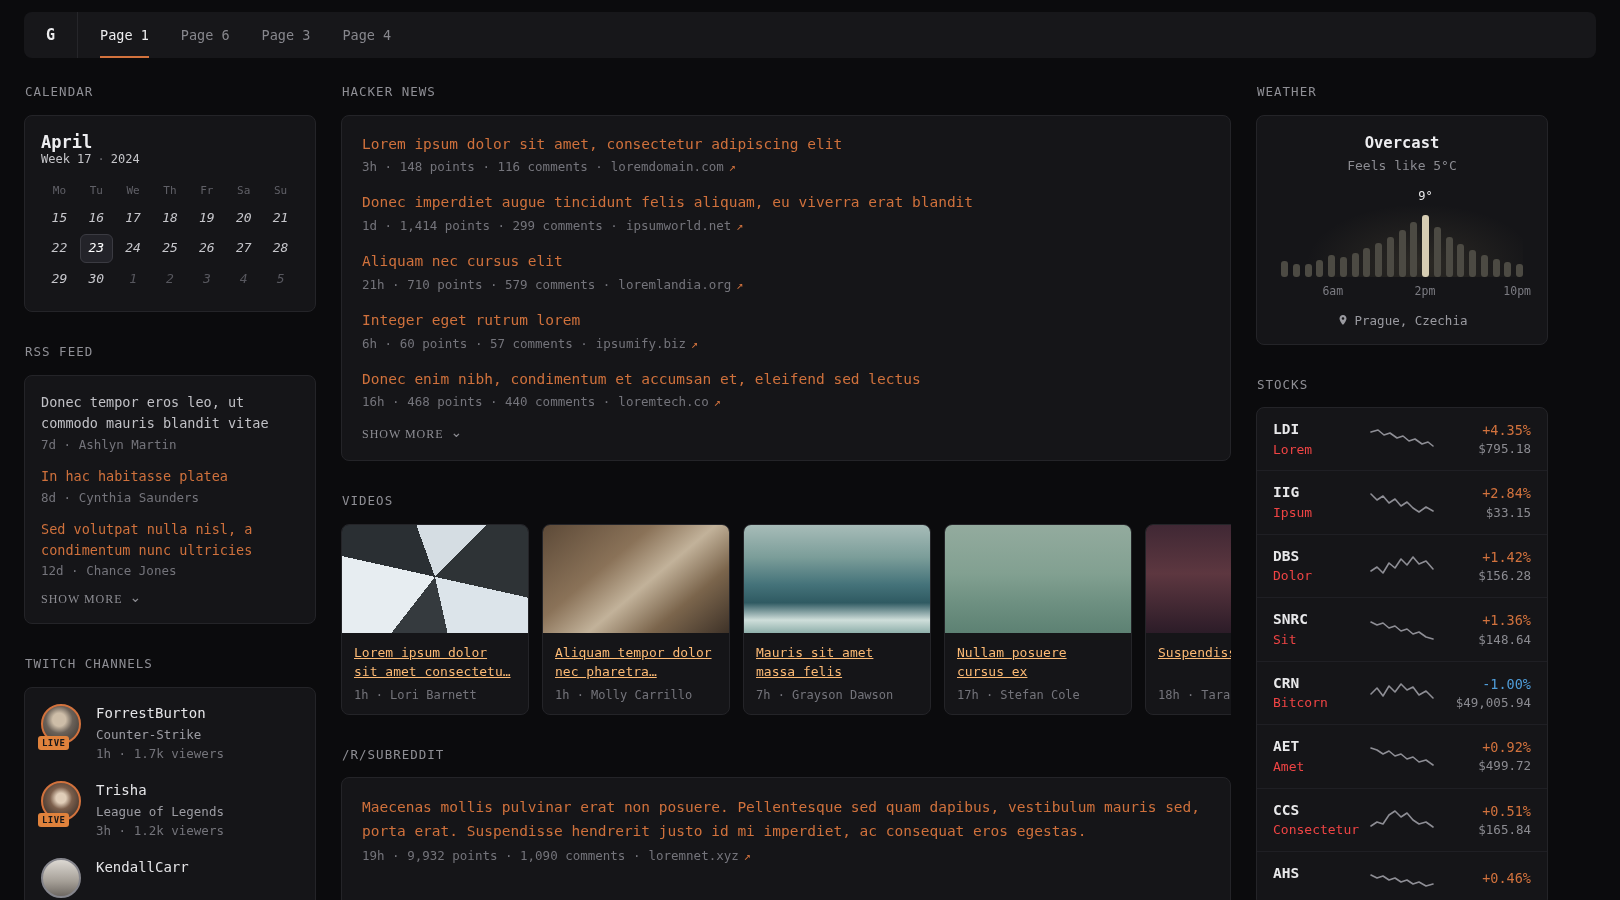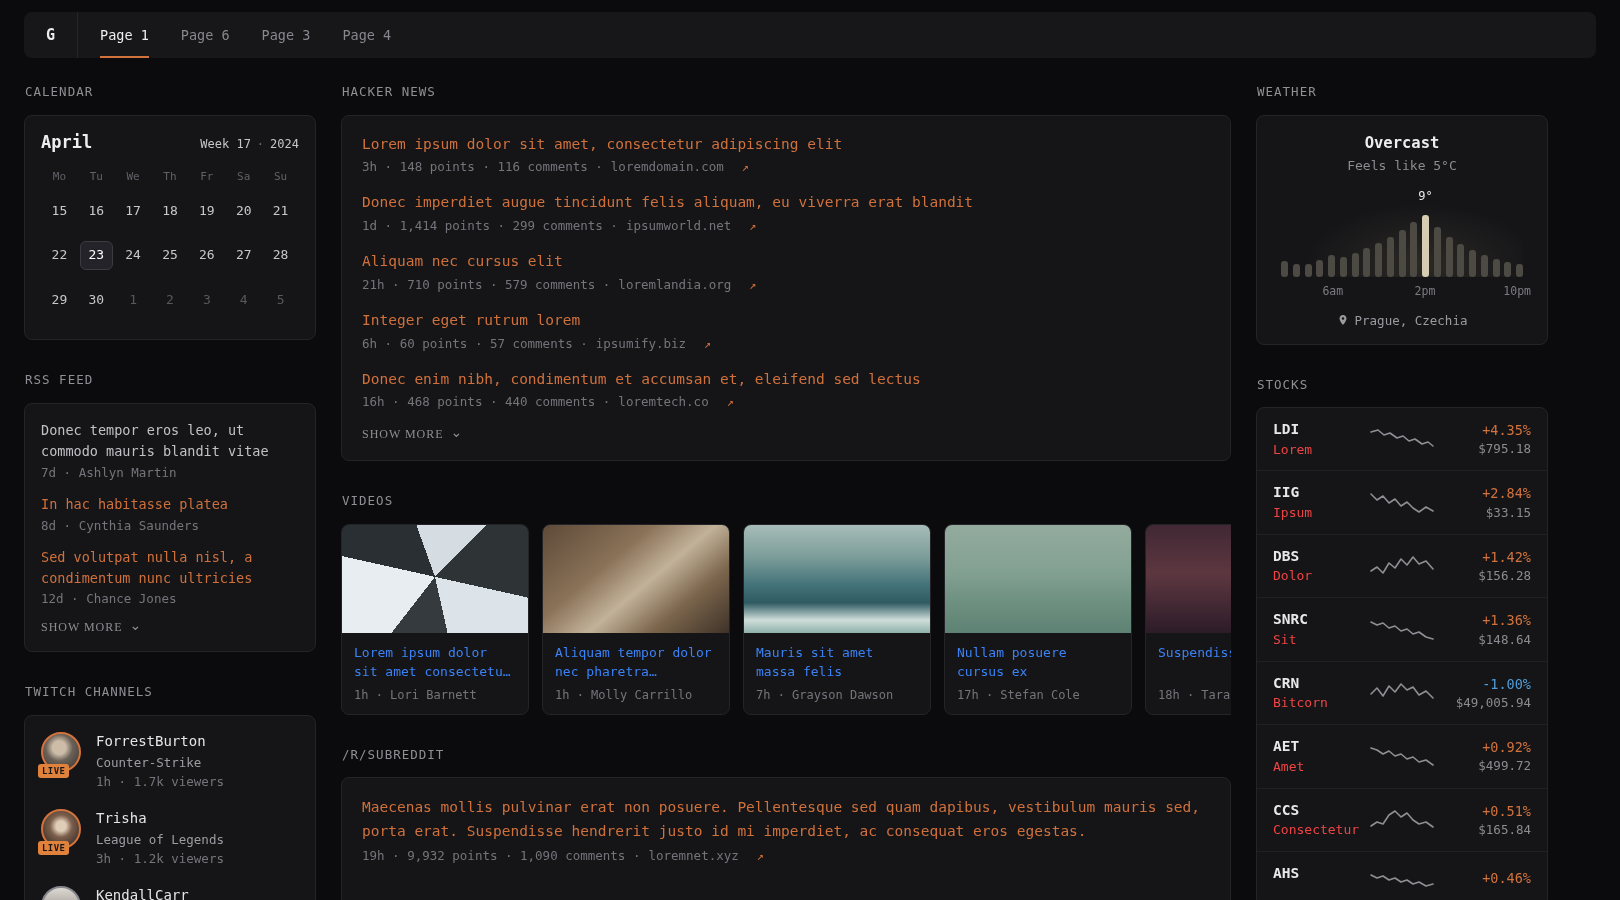--- a/index.html
+++ b/index.html
@@ -46,28 +46,28 @@
   .meta { font-size:12.5px; color:#74747b; }
   .dot { color:#6a6a71; }
 
   .show-more {
     display:flex; align-items:center; gap:7px; margin-top:4px;
     font-size:12px; letter-spacing:.08em; color:#8d8d93;
   }
   .chev { font-size:14px; line-height:.6; margin-top:-3px; color:#8d8d93; }
 
   
-  .cal-head { display:flex; justify-content:space-between; align-items:baseline; margin-bottom:14px; }
+  .cal-head { display:flex; justify-content:space-between; align-items:baseline; margin-bottom:14px;flex-direction:column; }
   .cal-month { font-size:17px; font-weight:bold; color:#ededf0; }
   .cal-week { font-size:12px; color:#c6c6ca; display:flex; gap:6px; }
   .cal-grid { display:grid; grid-template-columns:repeat(7,1fr); text-align:center; }
   .dowc { font-size:11px; color:#606067; padding:4px 0 6px; }
   .day {
-    font-size:13px; color:#c7c7cc; padding:6px 0; margin:8px 2px;
-    border:1px solid transparent; border-radius:6px; line-height:1.15;
+    font-size:13px; color:#c7c7cc; padding:6px 0; margin:1px 2px;
+    border:1px solid transparent; border-radius:6px; line-height:1.15;font-style:italic;
   }
   .day[data-state="muted"] { color:#57575e; }
   .day[data-state="selected"] { background:#232329; border-color:#3b3b42; color:#ffffff; }
 
   
   .feed-item { margin-bottom:14px; }
   .feed-title { display:block; font-size:13.5px; line-height:1.55; color:#d0713c; }
   .feed-title[data-state="read"] { color:#c1c1c6; }
   .feed-item .meta { margin-top:3px; }
 
@@ -85,36 +85,36 @@
   }
   .live:empty { display:none; }
   .tw-name { font-size:14px; color:#e5e5e8; line-height:1.4; }
   .tw-game { font-size:12.5px; color:#9c9ca3; margin-top:2px; line-height:1.4; }
   .tw-row .meta { margin-top:3px; }
 
   
   .hn-item { margin-bottom:18px; }
   .hn-title { display:block; font-size:14.5px; line-height:1.5; color:#d0713c; }
   .hn-meta { display:flex; gap:8px; margin-top:4px; align-items:baseline; }
-  .domain { color:#74747b; font-size:12.5px; display:flex; gap:18px; align-items:baseline; }
+  .domain { color:#74747b; font-size:12.5px; display:flex; gap:5px; align-items:baseline; }
   .ext { color:#d2723d; font-size:12px; }
   .sub-card { min-height:150px; }
   .sub-title { display:block; font-size:14.5px; line-height:1.65; color:#d0713c; max-width:860px; }
 
   
   .vid-row { display:flex; gap:13px; overflow:hidden; width:890px; }
   .vid-card { flex:0 0 188px; width:188px; overflow:hidden; }
   .vid-thumb { height:108px; }
   .vid-thumb[data-thumb="1"] { background:conic-gradient(from 45deg at 50% 48%, #2e3336 0 16%, #dce4ea 16% 34%, #353a3e 34% 48%, #e7edf1 48% 66%, #2a2f33 66% 82%, #d5dde3 82% 100%); }
   .vid-thumb[data-thumb="2"] { background:linear-gradient(140deg, #5d4a38 0%, #8a7258 35%, #c2b29a 55%, #7b654c 75%, #3e3228 100%); }
   .vid-thumb[data-thumb="3"] { background:linear-gradient(180deg, #a7bcb8 0%, #7b9d99 30%, #45737a 55%, #2f5a62 72%, #cfdeda 88%, #8fb0ab 100%); }
   .vid-thumb[data-thumb="4"] { background:linear-gradient(180deg, #93ab9e 0%, #82a091 45%, #6f9182 70%, #5d8173 100%); }
   .vid-thumb[data-thumb="5"] { background:linear-gradient(180deg, #402834 0%, #5d3740 45%, #2c1c28 100%); }
   .vid-body { padding:10px 12px 12px; }
-  .vid-title { display:block; font-size:13px; line-height:1.5; color:#3b82f6; min-height:39px; }
+  .vid-title { display:block; font-size:13px; line-height:1.5; color:#fdba74; min-height:39px;text-decoration:underline; }
   .vid-body .meta { margin-top:6px; font-size:12px; }
 
   
   .w-card { padding:18px 16px 16px; text-align:center; }
   .w-cond { font-size:15.5px; font-weight:bold; color:#ededf0;text-align:center; }
   .w-feels { font-size:13px; color:#8b8b91; margin-top:6px; }
   .w-chart {
     position:relative; height:86px; margin:18px 8px 0;
     display:flex; justify-content:space-between;
     background:radial-gradient(ellipse at 58% 85%, rgba(195,175,120,0.13), transparent 58%);

